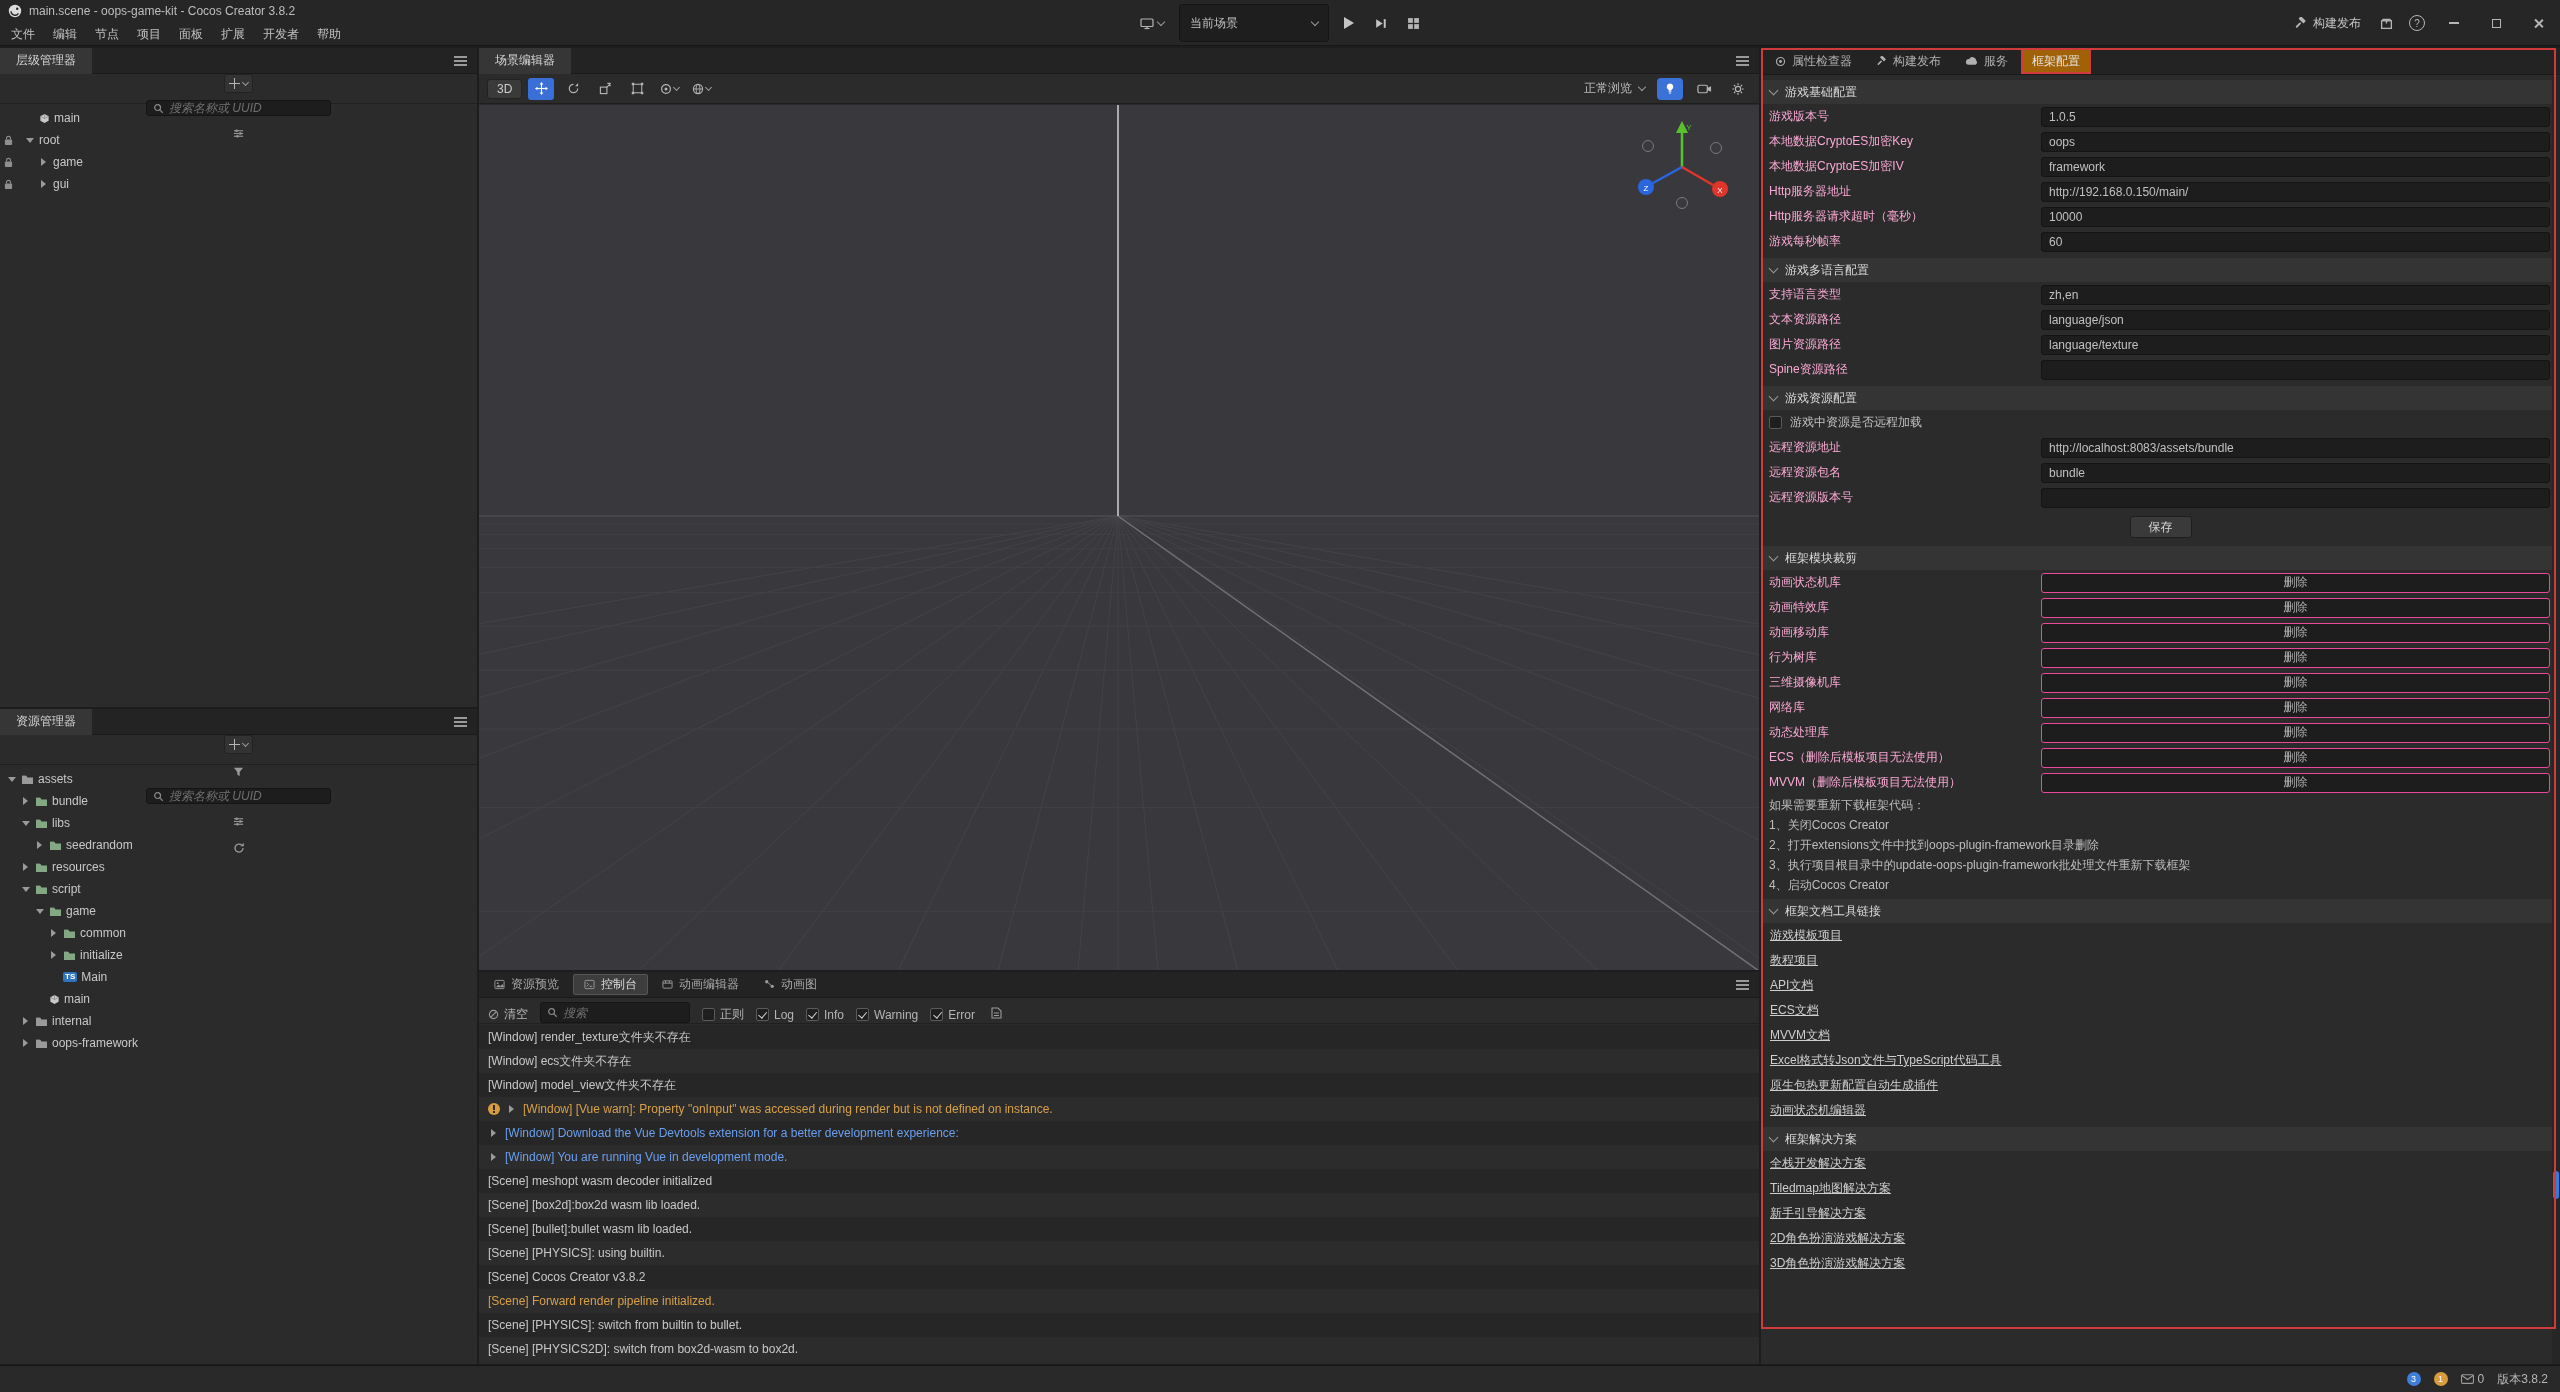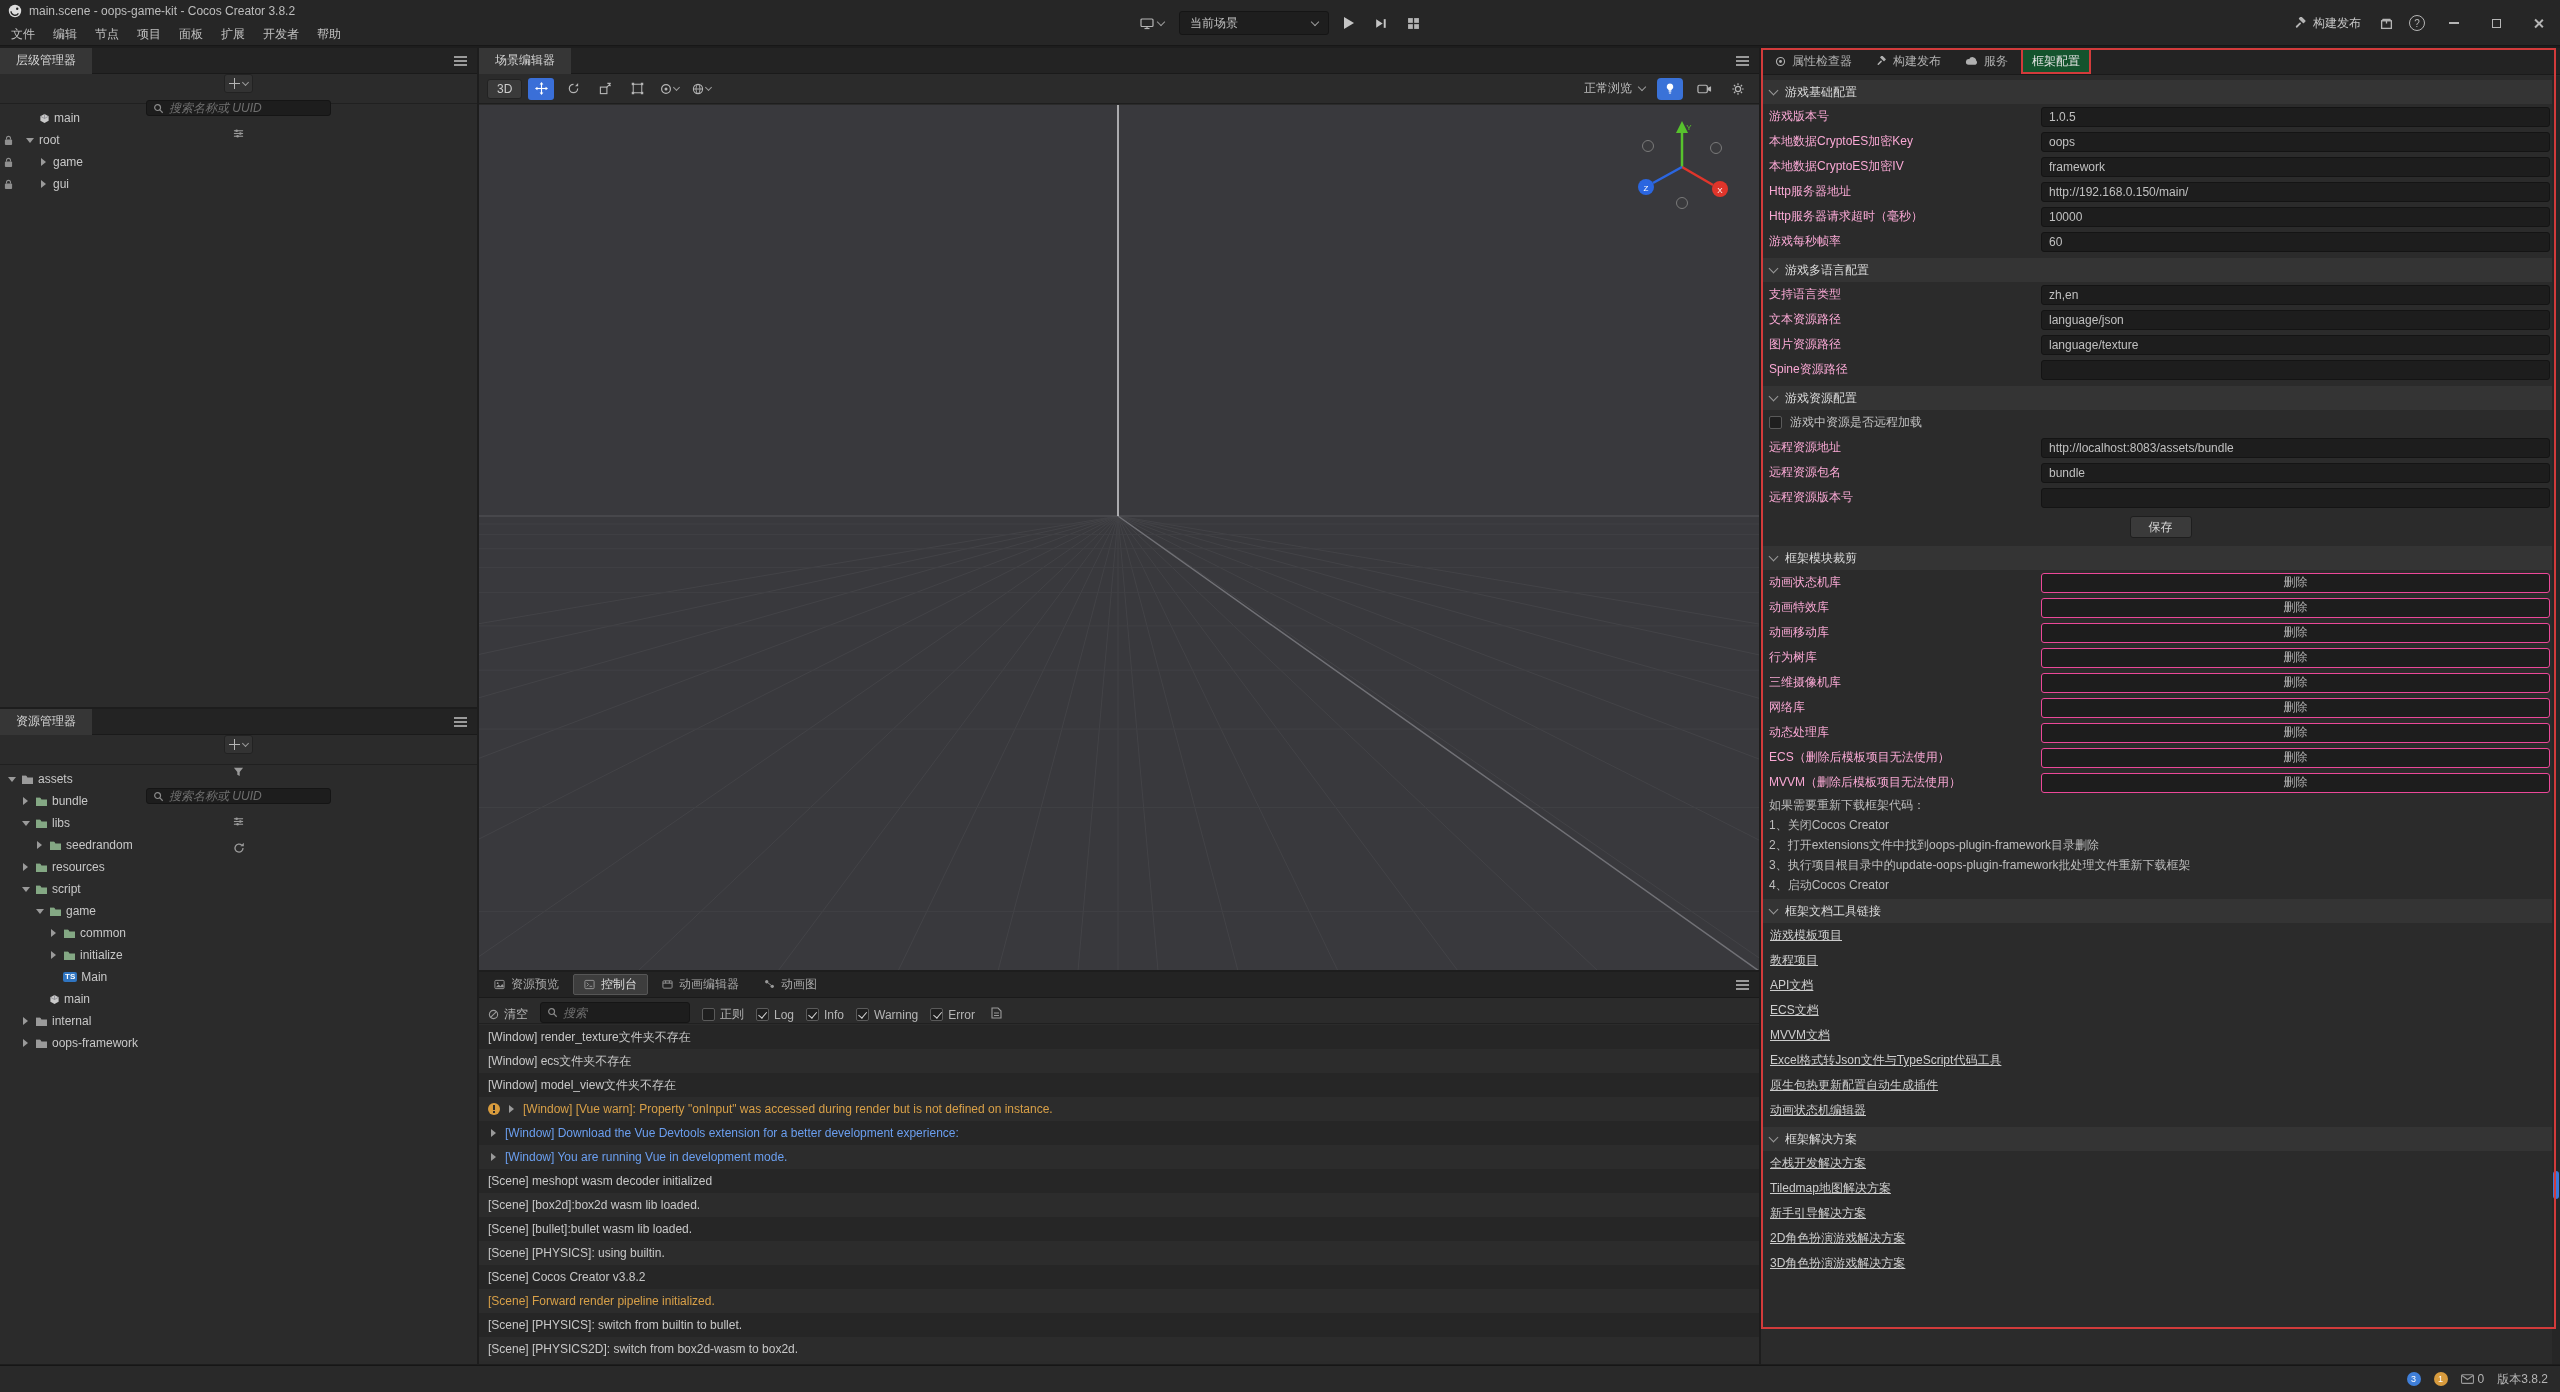--- a/index.html
+++ b/index.html
@@ -15,21 +15,21 @@
   .panel { position:absolute; background:#2b2b2b; overflow:hidden; }
 
   
   #titlebar { position:absolute; left:0; top:0; width:2560px; height:46px; background:#262626; border-bottom:1px solid #171717; z-index:30; }
   .tb-row1 { height:22px; display:flex; align-items:center; padding-left:8px; gap:7px; }
   .win-title { color:#bdbdbd; }
   .tb-row2 { height:24px; display:flex; align-items:center; padding-left:2px; }
   .menu-item { padding:0 9px; height:24px; line-height:24px; color:#c0c0c0; cursor:default; }
   .tb-center { position:absolute; left:50%; top:0; transform:translateX(-50%); height:46px; display:flex; align-items:center; gap:10px; }
   .tb-btn { display:flex; align-items:center; gap:4px; padding:3px 5px; border-radius:3px; cursor:default; }
-  .tb-select { display:flex; align-items:center; gap:8px; background:#1e1e1e; border:1px solid #151515; border-radius:3px; height:24px; padding:0 10px; min-width:150px; color:#c0c0c0; justify-content:space-between; }
+  .tb-select { display:flex; align-items:center; gap:8px; background:#1e1e1e; border:1px solid #151515; border-radius:3px; height:38px; padding:0 10px; min-width:150px; color:#c0c0c0; justify-content:space-between; }
   .tb-right { position:absolute; right:0; top:0; height:46px; display:flex; align-items:center; gap:6px; padding-right:4px; }
   .build-btn { display:flex; align-items:center; gap:6px; padding:4px 8px; color:#c5c5c5; border-radius:3px; }
   .winbtn { width:36px; height:30px; display:flex; align-items:center; justify-content:center; }
   .min-glyph { width:10px; height:2px; background:#b5b5b5; }
   .max-glyph { width:9px; height:9px; border:1.4px solid #b5b5b5; }
   .close-glyph { position:relative; width:11px; height:11px; }
   .close-glyph::before,.close-glyph::after { content:""; position:absolute; left:5px; top:0; width:1.6px; height:11px; background:#b5b5b5; }
   .close-glyph::before { transform:rotate(45deg); } .close-glyph::after { transform:rotate(-45deg); }
   .help-circ { width:16px; height:16px; border-radius:50%; border:1.3px solid #b5b5b5; display:inline-flex; align-items:center; justify-content:center; font-size:10px; color:#b5b5b5; }
   .play-tri { width:0; height:0; border-left:10px solid #c5c5c5; border-top:6px solid transparent; border-bottom:6px solid transparent; }
@@ -93,21 +93,21 @@
   .t-log .logtext { color:#c8c8c8; }
   .t-warn .logtext { color:#d8a048; }
   .t-info .logtext { color:#6b9ff0; }
   .warn-dot { width:12px; height:12px; border-radius:50%; background:#d89b3d; position:relative; flex:none; }
   .warn-dot::before { content:""; position:absolute; left:5.2px; top:2.4px; width:1.7px; height:4.6px; background:#2b2b2b; }
   .warn-dot::after { content:""; position:absolute; left:5.2px; top:8.4px; width:1.7px; height:1.7px; background:#2b2b2b; }
 
   
   .itabs { height:27px; background:#232323; border-bottom:1px solid #1a1a1a; display:flex; align-items:stretch; padding-left:3px; gap:2px; }
   .itab { display:flex; align-items:center; gap:6px; padding:0 11px; color:#b0b0b0; }
-  .itab.active { background:#14532d; color:#e2e2e2; outline:2px solid #d23b3b; outline-offset:-2px; }
+  .itab.active { background:#a16207; color:#e2e2e2; outline:2px solid #d23b3b; outline-offset:-2px; }
   .ibody { position:absolute; left:0; right:0; top:28px; bottom:0; overflow:hidden; }
   .section { margin-top:4px; }
   .sec-h { height:24px; background:#343434; display:flex; align-items:center; gap:8px; padding:0 9px; color:#dadada; }
   .chev-down { width:7px; height:7px; border-right:1.6px solid #9a9a9a; border-bottom:1.6px solid #9a9a9a; transform:rotate(45deg); margin-top:-3px; flex:none; }
   .frow { height:25px; display:flex; align-items:center; padding:0 10px 0 8px; }
   .flabel { width:272px; flex:none; color:#f9a8d4; white-space:nowrap; overflow:hidden; padding-right:5px; }
   .fval { flex:1; display:flex; }
   .field { width:100%; height:20px; background:#1d1d1d; border:1px solid #141414; border-radius:3px; color:#c0c0c0; padding:0 7px; font:12px "Liberation Sans",sans-serif; outline:none; }
   .del-btn { width:100%; height:20px; background:#1d1d1d; border:1px solid #ec4899; border-radius:3px; color:#b3b3b3; font:12px "Liberation Sans",sans-serif; }
   .cb-label { margin-left:8px; color:#c0c0c0; }

